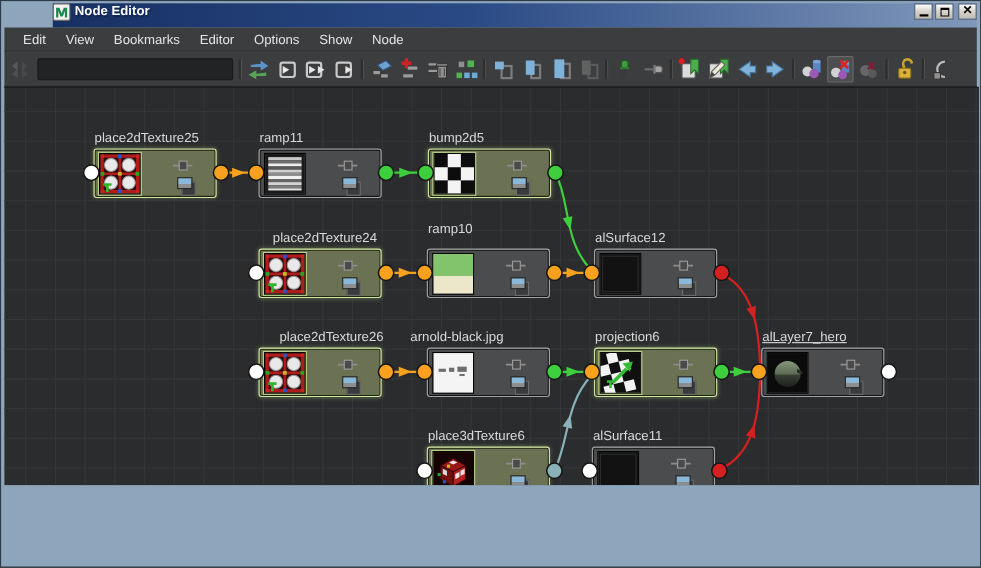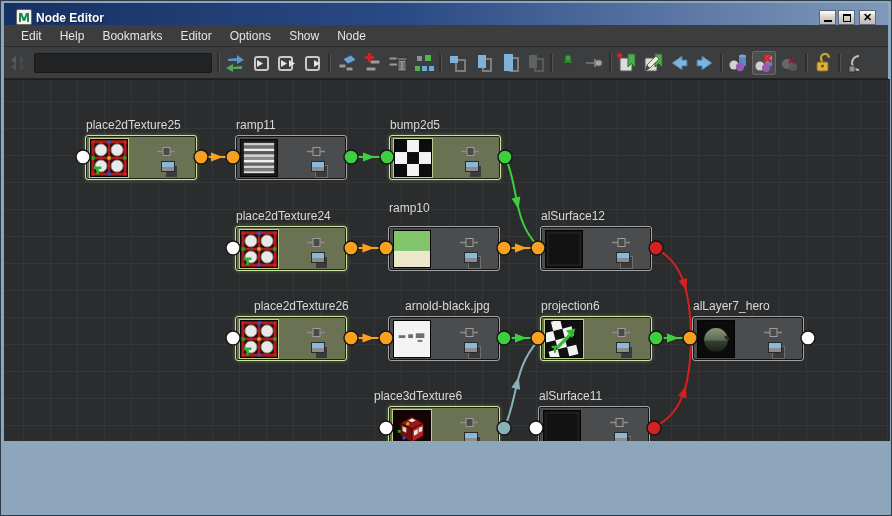--- a/index.html
+++ b/index.html
@@ -1,19 +1,19 @@
 <!DOCTYPE html>
 <html><head>
 <meta charset="utf-8">
 <style>
   html,body{margin:0;padding:0;background:#1e1e1e;font-family:"Liberation Sans",sans-serif;}
   *{box-sizing:border-box;}
   .window{position:relative;width:892px;height:516px;background:#8ea6bc;border:1px solid #2d3a48;padding:2px 3px 3px 3px;overflow:hidden;}
   
-  .titlebar{height:22px;background:linear-gradient(to right,#173063,#2a4a85 45%,#8098bb);display:flex;align-items:flex-end;padding:0 12px;}
+  .titlebar{height:22px;background:linear-gradient(to right,#173063,#2a4a85 45%,#8098bb);display:flex;align-items:flex-start;padding:0 0;margin-left:44px;}
   .app-icon{width:16px;height:16px;background:#f2f2f2;border:1px solid #6b6b6b;border-radius:2px;margin-right:4px;display:flex;align-items:center;justify-content:center;}
   .app-icon svg{display:block;}
   .title-text{color:#ffffff;font-size:12px;font-weight:bold;flex:1;text-shadow:1px 1px 1px #10244a;}
   .win-controls{display:flex;gap:2px;align-items:center;}
   .win-btn{width:17px;height:15px;background:linear-gradient(#ffffff,#d6d2ca 50%,#c0bcb4);border:1px solid #5d6a78;display:flex;align-items:flex-end;justify-content:center;cursor:default;}
   .win-btn.close{margin-left:2px;}
   .g-min{display:block;width:8px;height:2px;background:#000;margin-bottom:2px;}
   .g-max{display:block;width:8px;height:8px;border:1px solid #000;border-top-width:2px;margin-bottom:2px;}
   .g-close{font-size:11px;font-weight:bold;color:#000;line-height:13px;}
   
@@ -60,21 +60,21 @@
         <span class="win-btn">
           <span class="g-max"></span>
         </span>
         <span class="win-btn close">
           <span class="g-close">✕</span>
         </span>
       </span>
   </div>
   <div class="menubar">
       <span class="menu-item">Edit</span>
-      <span class="menu-item">Help</span>
+      <span class="menu-item">View</span>
       <span class="menu-item">Bookmarks</span>
       <span class="menu-item">Editor</span>
       <span class="menu-item">Options</span>
       <span class="menu-item">Show</span>
       <span class="menu-item">Node</span>
     </div>
   <div class="toolbar">
       <div class="tb-btn disabled">
         <svg width="22" height="22" viewBox="0 0 22 22">
           <g fill="#7c7c7c">
@@ -326,21 +326,21 @@
                 <rect x="12.7" y="25.3" width="12.6" height="12.7"></rect>
               </g>
             </svg></div>
           <div class="node-pin"><svg width="18" height="11" viewBox="0 0 18 11">
               <line x1="0" y1="5.5" x2="6" y2="5.5" stroke="#8d8d8d" stroke-width="1.5"></line>
               <rect x="6" y="1.5" width="7" height="8" fill="#4a4a4a" stroke="#9d9d9d"></rect>
               <line x1="13" y1="5.5" x2="18" y2="5.5" stroke="#8d8d8d" stroke-width="1.5"></line>
             </svg></div>
           <div class="swatch"></div>
         </div>
-        <div class="node-label" style="left: 232px; top: 129px;">place2dTexture24</div>
+        <div class="node-label" style="left: 244px; top: 129px;">place2dTexture24</div>
         <div class="node selected" style="left: 231px; top: 146px;">
           <div class="thumb"><svg width="36" height="36" viewBox="0 0 38 38">
               <rect width="38" height="38" fill="#330b0b"></rect>
               <rect x="2" y="2" width="34" height="34" fill="none" stroke="#b01c1c" stroke-width="3"></rect>
               <line x1="19" y1="2" x2="19" y2="36" stroke="#b01c1c" stroke-width="2.5"></line>
               <line x1="2" y1="19" x2="36" y2="19" stroke="#b01c1c" stroke-width="2.5"></line>
               <g fill="#e9e9e9" stroke="#9a9a9a">
                 <circle cx="10.5" cy="10.5" r="6.3"></circle>
                 <circle cx="27.5" cy="10.5" r="6.3"></circle>
                 <circle cx="10.5" cy="27.5" r="6.3"></circle>
@@ -418,21 +418,21 @@
               </g>
               <path d="M3,28 h8 v2.5 h-2.7 v6 h-2.6 v-6 H3z" fill="#2db52d"></path>
             </svg></div>
           <div class="node-pin"><svg width="18" height="11" viewBox="0 0 18 11">
               <line x1="0" y1="5.5" x2="6" y2="5.5" stroke="#8d8d8d" stroke-width="1.5"></line>
               <rect x="6" y="1.5" width="7" height="8" fill="#4a4a4a" stroke="#9d9d9d"></rect>
               <line x1="13" y1="5.5" x2="18" y2="5.5" stroke="#8d8d8d" stroke-width="1.5"></line>
             </svg></div>
           <div class="swatch"></div>
         </div>
-        <div class="node-label" style="left: 401px; top: 219px;">arnold-black.jpg</div>
+        <div class="node-label" style="left: 369px; top: 219px;">arnold-black.jpg</div>
         <div class="node" style="left: 384px; top: 236px;">
           <div class="thumb"><svg width="36" height="36" viewBox="0 0 38 38">
               <rect width="38" height="38" fill="#f4f4f4"></rect>
               <g fill="#6e6e6e">
                 <rect x="5" y="15" width="7" height="3"></rect>
                 <rect x="15" y="14" width="5" height="4"></rect>
                 <rect x="23" y="13" width="9" height="5"></rect>
                 <rect x="25" y="20" width="5" height="2"></rect>
               </g>
             </svg></div>
@@ -459,21 +459,21 @@
               <path d="M21,10 L31,8 28,18z" fill="#33bb33"></path>
               <path d="M6,26 h7 v2.4 h-2.3 v5 h-2.4 v-5 H6z" fill="#33bb33"></path>
             </svg></div>
           <div class="node-pin"><svg width="18" height="11" viewBox="0 0 18 11">
               <line x1="0" y1="5.5" x2="6" y2="5.5" stroke="#8d8d8d" stroke-width="1.5"></line>
               <rect x="6" y="1.5" width="7" height="8" fill="#4a4a4a" stroke="#9d9d9d"></rect>
               <line x1="13" y1="5.5" x2="18" y2="5.5" stroke="#8d8d8d" stroke-width="1.5"></line>
             </svg></div>
           <div class="swatch"></div>
         </div>
-        <div class="node-label" style="left: 689px; top: 219px;">alLayer7_hero</div>
+        <div class="node-label" style="left: 689px; top: 219px; text-decoration: underline;">alLayer7_hero</div>
         <div class="node" style="left: 688px; top: 236px;">
           <div class="thumb"><svg width="36" height="36" viewBox="0 0 38 38">
               <rect width="38" height="38" fill="#0b0b0b"></rect>
               <defs>
                 <linearGradient id="sphg" x1="0" y1="0" x2="0" y2="1">
                   <stop offset="0" stop-color="#86977c"></stop>
                   <stop offset=".5" stop-color="#5c6a55"></stop>
                   <stop offset=".55" stop-color="#383f33"></stop>
                   <stop offset="1" stop-color="#1c201a"></stop>
                 </linearGradient>
@@ -481,21 +481,21 @@
               <circle cx="19" cy="20" r="12.5" fill="url(#sphg)"></circle>
               <path d="M28,17 a4,3 0 0 1 4,3" stroke="#2a2e27" stroke-width="3" fill="none"></path>
             </svg></div>
           <div class="node-pin"><svg width="18" height="11" viewBox="0 0 18 11">
               <line x1="0" y1="5.5" x2="6" y2="5.5" stroke="#8d8d8d" stroke-width="1.5"></line>
               <rect x="6" y="1.5" width="7" height="8" fill="#4a4a4a" stroke="#9d9d9d"></rect>
               <line x1="13" y1="5.5" x2="18" y2="5.5" stroke="#8d8d8d" stroke-width="1.5"></line>
             </svg></div>
           <div class="swatch"></div>
         </div>
-        <div class="node-label" style="left: 370px; top: 309px;">place3dTexture6</div>
+        <div class="node-label" style="left: 385px; top: 309px;">place3dTexture6</div>
         <div class="node selected" style="left: 384px; top: 326px;">
           <div class="thumb"><svg width="36" height="36" viewBox="0 0 38 38">
               <rect width="38" height="38" fill="#160404"></rect>
               <polygon points="7,13 19,6 31,13 19,19" fill="#9a1717" stroke="#3a0707"></polygon>
               <polygon points="7,13 19,19 19,33 7,26" fill="#741010" stroke="#3a0707"></polygon>
               <polygon points="19,19 31,13 31,26 19,33" fill="#b32020" stroke="#3a0707"></polygon>
               <polygon points="21,21 25,19 25,24 21,26" fill="#e9e9e9"></polygon>
               <polygon points="26,18 30,16 30,21 26,23" fill="#e0e0e0"></polygon>
               <polygon points="15,10 19,8 23,10 19,12" fill="#ededed"></polygon>
               <polygon points="9,16 13,18 13,23 9,21" fill="#d8d8d8"></polygon>

